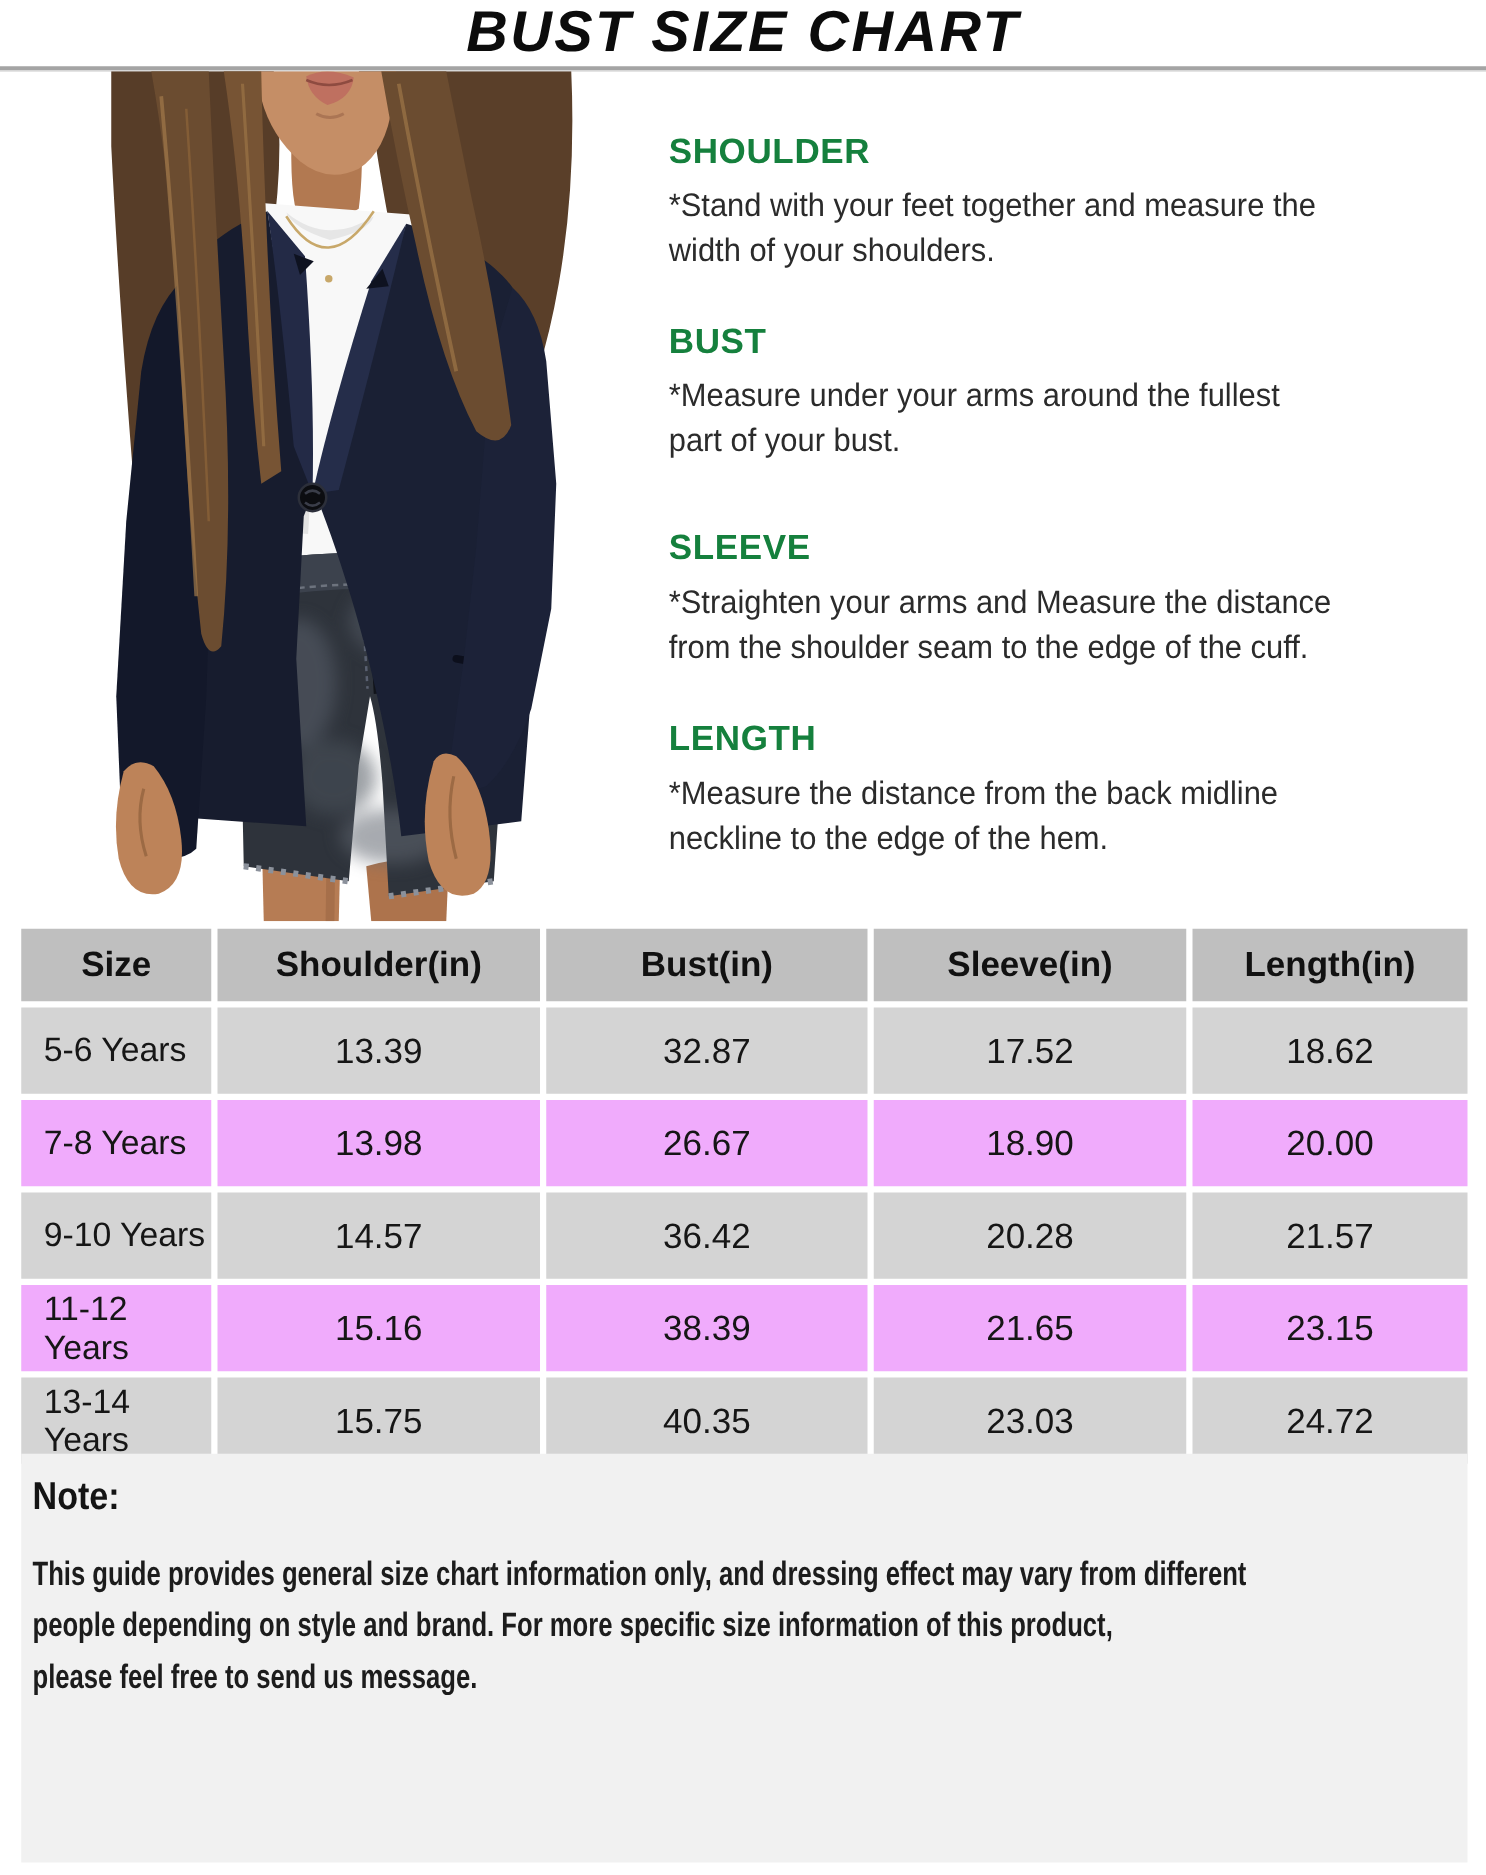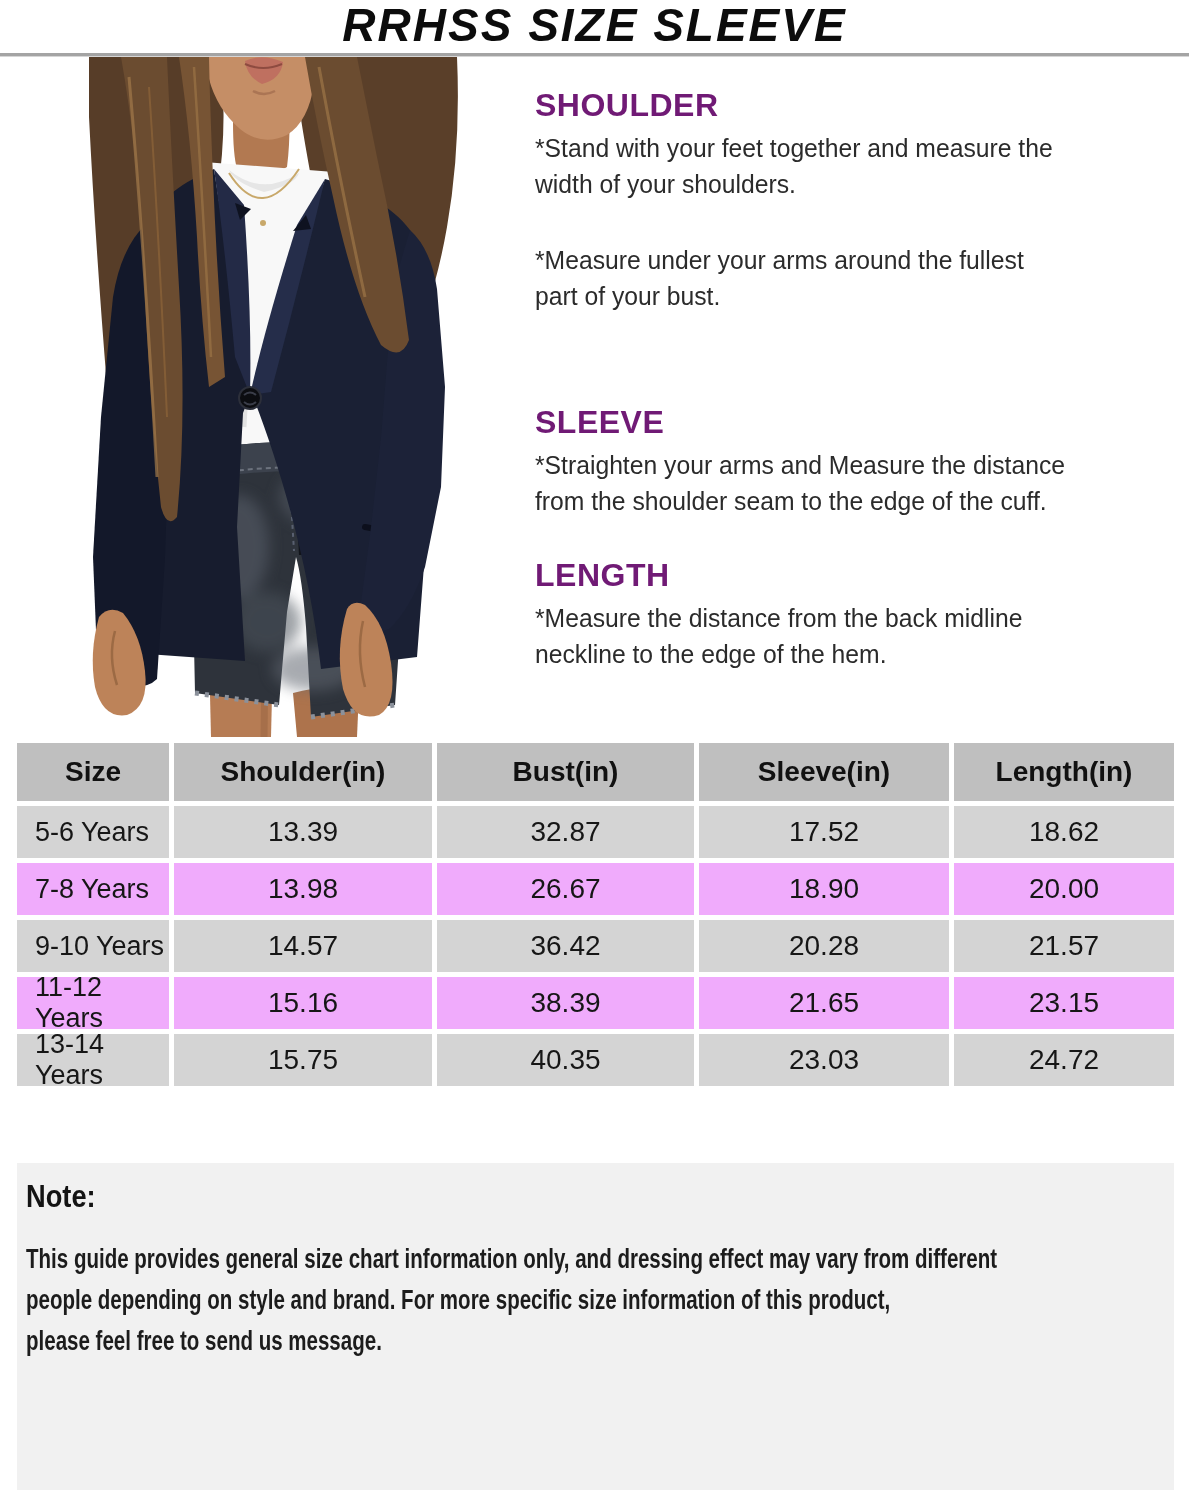--- a/index.html
+++ b/index.html
@@ -23,38 +23,38 @@
 
   
   .photo { position:absolute; left:58px; top:57px; width:457px; height:680px; }
   .photo svg { display:block; width:100%; height:100%; }
 
   
   .instructions { position:absolute; left:535px; top:84px; width:648px; height:620px; }
   .instr { position:absolute; left:0; width:648px; }
   .instr-0 { top:6px; } .instr-1 { top:158px; } .instr-2 { top:323px; } .instr-3 { top:476px; }
   .instr h2 {
-    font-size:32px; line-height:30px; font-weight:bold; color:#701a75;
-    letter-spacing:0.5px; margin:0 0 10px 0;
+    font-size:28px; line-height:30px; font-weight:bold; color:#15803d;
+    letter-spacing:0.5px; margin:16px 0 10px 0;
   }
   .instr .line {
     display:block; white-space:nowrap; font-size:26px; line-height:36px;
     color:#2b2b2b; transform:scaleX(0.95); transform-origin:0 50%;
   }
 
   
   .size-table {
     position:absolute; left:17px; top:743px; width:1157px;
     display:grid; grid-template-columns:152px 258px 257px 250px 220px; gap:5px;
   }
   .cell { display:flex; align-items:center; justify-content:center; }
   .th {
     height:58px; background:#bfbfbf; font-weight:bold; font-size:28px; color:#111111;
   }
-  .td { height:52px; font-size:28px; color:#161616; }
+  .td { height:69px; font-size:28px; color:#161616; }
   .row-gray  .td { background:#d4d4d4; }
   .row-light .td { background:#f0abfc; }
   .size-col { justify-content:flex-start; padding-left:18px; font-size:27px; }
   .size-table .group { display:contents; }
 
   
   .note {
     position:absolute; left:17px; top:1163px; width:1157px; height:327px;
     background:#f1f1f1; padding:16px 40px 0 9px;
   }
@@ -65,21 +65,21 @@
   .note .line {
     display:block; white-space:nowrap; font-size:27px; font-weight:bold;
     line-height:41px; color:#1c1c1c; transform:scaleX(0.76); transform-origin:0 50%;
   }
 </style>
 </head>
 <body>
 
 <div class="page">
 
-  <h1 class="page-title">RRHSS SIZE SLEEVE</h1>
+  <h1 class="page-title">BUST SIZE CHART</h1>
   <div class="title-divider"></div>
 
   <div class="photo">
     <svg viewBox="0 0 455 680" xmlns="http://www.w3.org/2000/svg">
       <defs>
         <filter id="soft" x="-40%" y="-40%" width="180%" height="180%">
           <feGaussianBlur stdDeviation="7"></feGaussianBlur>
         </filter>
       </defs>
 
@@ -169,20 +169,21 @@
 
   <div class="instructions">
     <div class="instr instr-0">
       <h2>SHOULDER</h2>
       <p>
         <span class="line">*Stand with your feet together and measure the</span>
         <span class="line">width of your shoulders.</span>
       </p>
     </div>
     <div class="instr instr-1">
+      <h2>BUST</h2>
       <p>
         <span class="line">*Measure under your arms around the fullest</span>
         <span class="line">part of your bust.</span>
       </p>
     </div>
     <div class="instr instr-2">
       <h2>SLEEVE</h2>
       <p>
         <span class="line">*Straighten your arms and Measure the distance</span>
         <span class="line">from the shoulder seam to the edge of the cuff.</span>

